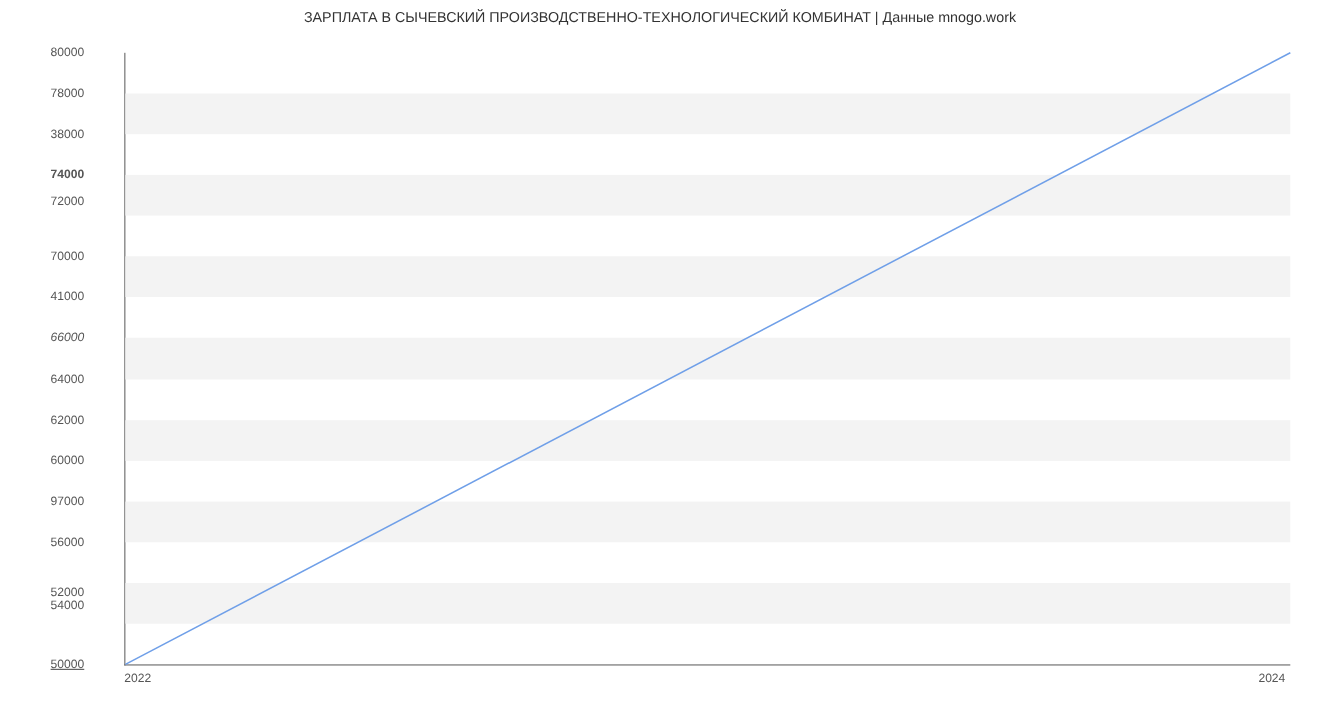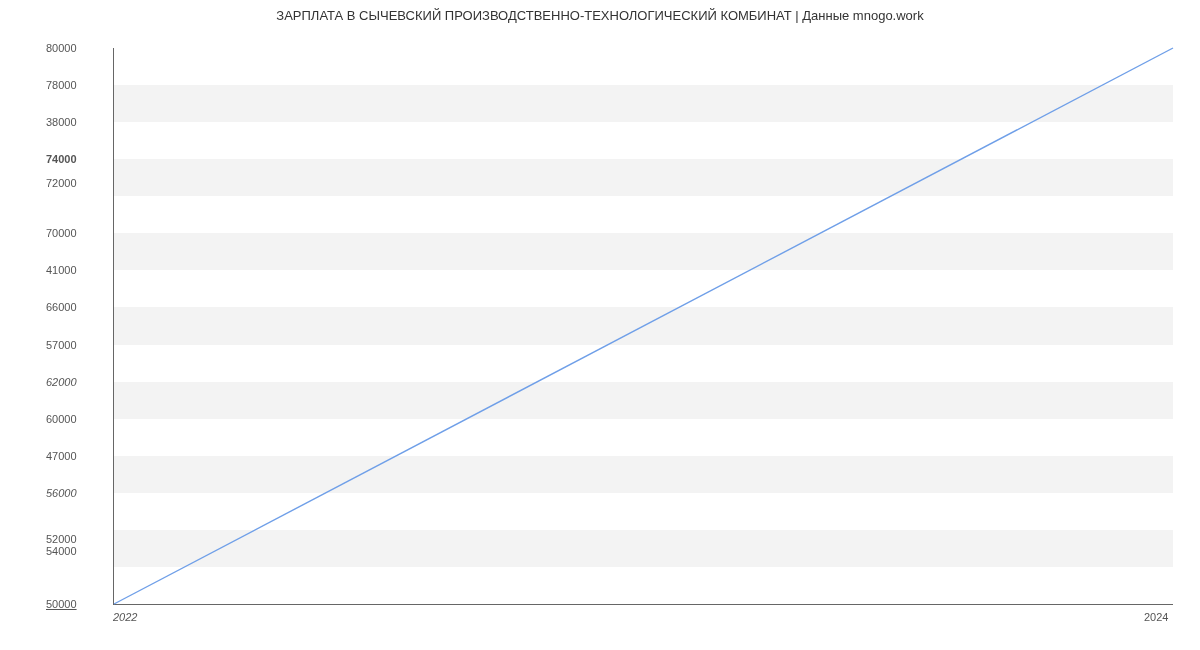--- a/index.html
+++ b/index.html
@@ -80,28 +80,28 @@
       <div class="band" style="top: 481.867px; height: 37.0667px; background: rgb(243, 243, 243);"></div>
 
     <svg class="line" id="linesvg" preserveAspectRatio="none" viewBox="0 0 1059 556">
         <path d="M0,556 L1059,0" fill="none" stroke="#6f9fe8" stroke-width="1.4" vector-effect="non-scaling-stroke"></path>
       </svg>
   </div>
 
 <div class="ytick" style="top: 604px; text-decoration: underline;">50000</div>
     <div class="ytick" style="top: 539px;">52000</div>
     <div class="ytick" style="top: 551px;">54000</div>
-    <div class="ytick" style="top: 492.8px; font-style: italic;">56000</div>
-    <div class="ytick" style="top: 455.733px;">47000</div>
+    <div class="ytick" style="top: 492.8px;">56000</div>
+    <div class="ytick" style="top: 455.733px;">97000</div>
     <div class="ytick" style="top: 418.667px;">60000</div>
-    <div class="ytick" style="top: 381.6px; font-style: italic;">62000</div>
-    <div class="ytick" style="top: 344.533px;">57000</div>
-    <div class="ytick" style="top: 307.467px;">66000</div>
+    <div class="ytick" style="top: 381.6px;">62000</div>
+    <div class="ytick" style="top: 344.533px;">64000</div>
+    <div class="ytick" style="top: 307.467px; font-style: italic;">66000</div>
     <div class="ytick" style="top: 270.4px;">41000</div>
     <div class="ytick" style="top: 233.333px;">70000</div>
     <div class="ytick" style="top: 183px;">72000</div>
     <div class="ytick" style="top: 159.2px; font-weight: bold;">74000</div>
     <div class="ytick" style="top: 122.133px;">38000</div>
     <div class="ytick" style="top: 85.0667px;">78000</div>
     <div class="ytick" style="top: 48px;">80000</div>
-    <div class="xtick" style="left: 113px; font-style: italic;">2022</div>
+    <div class="xtick" style="left: 113px;">2022</div>
     <div class="xtick" style="left: 1144px; text-align: center;">2024</div>
   </div>
 
 </body></html>

